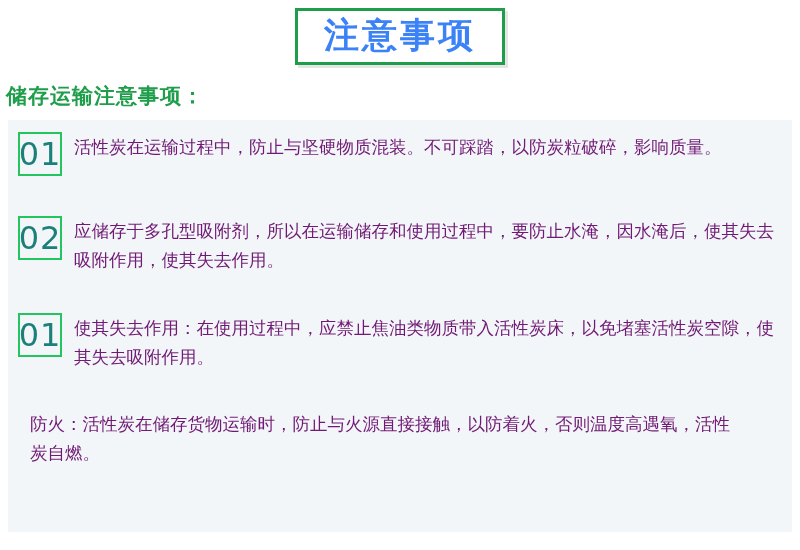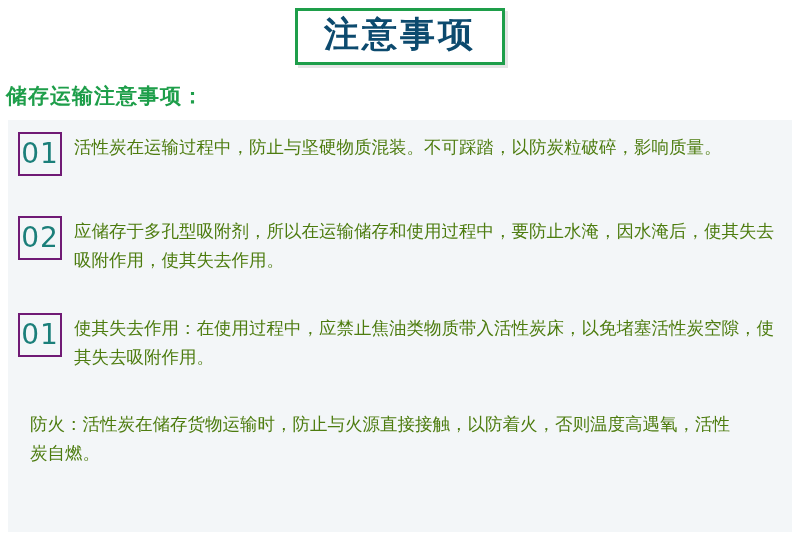--- a/index.html
+++ b/index.html
@@ -29,24 +29,24 @@
     padding-top: 8px;
     box-sizing: border-box;
   }
   .title-box {
     border: 3px solid #1e9e4a;
     background: #ffffff;
     padding: 6px 26px 8px 26px;
     box-shadow: 3px 3px 0 rgba(0,0,0,0.10);
   }
   .title-box .title-text {
-    font-family: Liberation Serif, serif;
+    font-family: Liberation Sans, sans-serif;
     font-size: 35px;
     font-weight: bold;
-    color: #0c4a6e;
+    color: #3b82f6;
     letter-spacing: 3px;
     line-height: 1.05;
     white-space: nowrap;
   }
 
   
   .section-heading {
     margin: 18px 0 0 6px;
     font-size: 21px;
     font-weight: bold;
@@ -68,38 +68,38 @@
     display: flex;
     align-items: flex-start;
     margin-bottom: 16px;
   }
   .item:last-child { margin-bottom: 0; }
 
   .num-box {
     flex: 0 0 auto;
     width: 44px;
     height: 44px;
-    border: 2px solid #701a75;
+    border: 2px solid #22c55e;
     color: #1b7f7a;
     font-family: "DejaVu Sans", "Liberation Sans", sans-serif;
-    font-size: 28px;
+    font-size: 32px;
     font-weight: normal;
     display: flex;
     align-items: center;
     justify-content: center;
     background: transparent;
     box-sizing: border-box;
     letter-spacing: 1px;
   }
 
   .item-text {
     margin-left: 12px;
     font-size: 17.5px;
     line-height: 1.65;
-    color: #4d7c0f;
+    color: #701a75;
     font-family: "DejaVu Sans", "Liberation Sans", sans-serif;
     padding-top: 1px;
     max-width: 700px;
   }
 
   
   .item.i1 { margin-top: 2px; margin-bottom: 40px; }
   .item.i2 { margin-bottom: 38px; }
   .item.i3 { margin-bottom: 38px; }
   .item.i4 { margin-bottom: 0; }

